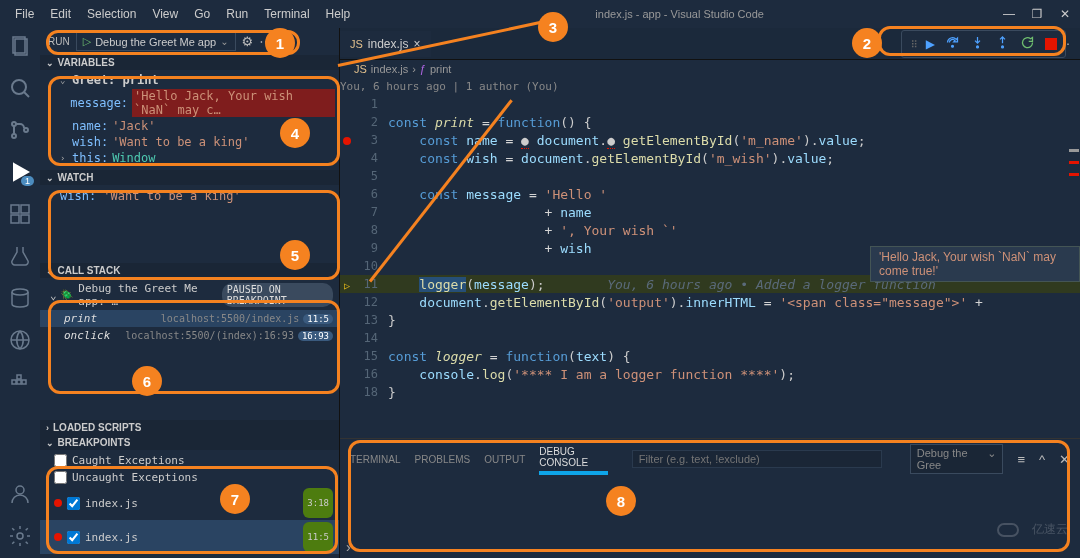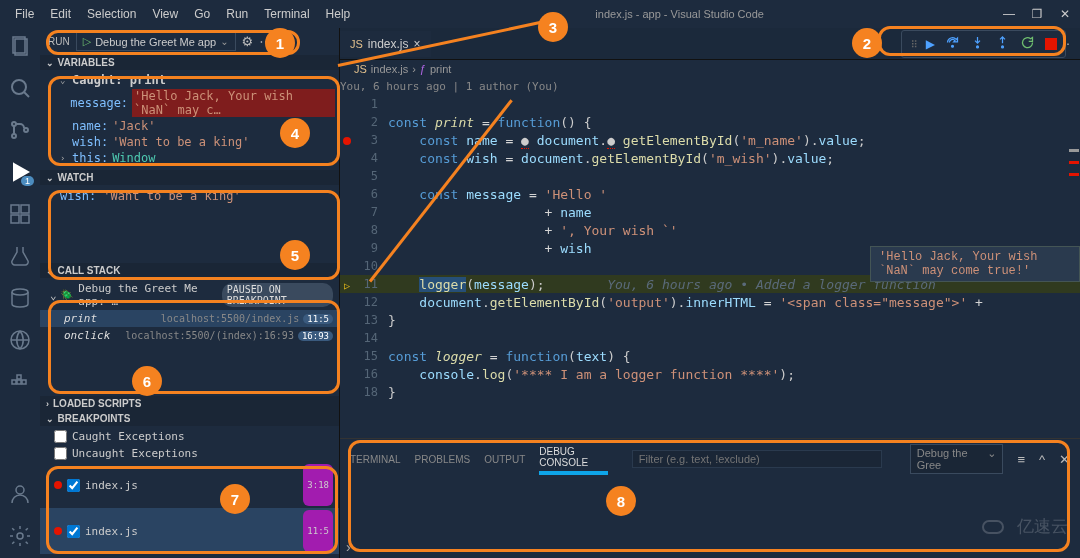--- a/index.html
+++ b/index.html
@@ -41,21 +41,21 @@
 .cs-frame { display: flex; padding: 2px 6px 2px 24px; font-size: 11px; align-items: center; }
 .cs-frame .fn { color: #ddd; }
 .cs-frame .loc { color: #888; margin-left: auto; font-size: 10px; }
 .cs-frame .ln { background: #3a5a7e; color: white; font-size: 9px; padding: 0 4px; border-radius: 6px; margin-left: 4px; }
 .cs-frame.sel { background: #2a4462; }
 
 .bp-row { display: flex; align-items: center; gap: 5px; padding: 2px 6px 2px 14px; font-size: 11px; }
 .bp-row.sel { background: #2a4462; }
 .bp-row input[type=checkbox] { accent-color: #0078d4; }
 .bp-dot { width: 8px; height: 8px; border-radius: 50%; background: #e51400; display:inline-block; }
-.bp-ln { margin-left: auto; background: #a21caf; font-size: 9px; padding: 16px 4px; border-radius: 6px; }
+.bp-ln { margin-left: auto; background: #4d7c0f; font-size: 9px; padding: 10px 4px; border-radius: 6px; }
 
 
 .editor-area { flex: 1; display: flex; flex-direction: column; position: relative; }
 .tabbar { height: 32px; display: flex; align-items: center; background: #18243440; border-bottom: 1px solid #111; }
 .tab { display: flex; align-items: center; gap: 5px; padding: 6px 10px; background: #1d2b3e; font-size: 12px; }
 .tab .jsicon { color: #e2c08d; font-size: 11px; }
 .tab .close { color: #ccc; font-size: 12px; }
 .tabbar .actions { margin-left: auto; display: flex; gap: 8px; padding-right: 10px; color: #bbb; }
 .crumbs { padding: 3px 14px; font-size: 11px; color: #999; display: flex; align-items: center; gap: 4px; }
 .crumbs .jsicon { color: #e2c08d; }
@@ -81,40 +81,40 @@
 .fn { color: #dcdcaa; font-style: italic; }
 .id { color: #9cdcfe; }
 .s { color: #ce9178; }
 .op { color: #d4d4d4; }
 .p { color: #cccccc; }
 .call { color: #dcdcaa; }
 .dirty { border-bottom: 1px dotted #e51400; }
 .ghost { color: #5a6a7a; font-style: italic; }
 .cursor-box { background: #264f78; }
 
-.hover-tip { position: absolute; left: 530px; top: 168px; background: #2a3a4e; border: 1px solid #455; padding: 3px 8px; color: #ce9178; font-family: Liberation Mono, monospace; font-size: 12px; z-index: 6; }
+.hover-tip { position: absolute; left: 530px; top: 168px; background: #2a3a4e; border: 1px solid #455; padding: 3px 8px; color: #ce9178; font-family: Liberation Sans, sans-serif; font-size: 12px; z-index: 6; }
 
 .panel { height: 120px; border-top: 1px solid #333; display: flex; flex-direction: column; }
 .panel-tabs { display: flex; align-items: center; gap: 14px; padding: 4px 10px; font-size: 10px; color: #888; }
 .panel-tabs .ptab { text-transform: uppercase; cursor: pointer; padding: 3px 0; }
 .panel-tabs .ptab.active { color: #ddd; border-bottom: 4px solid #0ea5e9; }
 .panel-tabs .filter { margin-left: 10px; flex: 0 0 250px; }
 .panel-tabs .filter input { background: #1a2636; border: 1px solid #2a3a4e; color: #ccc; font-size: 11px; padding: 2px 6px; width: 100%; }
 .panel-tabs .spacer { flex: 1; }
 .panel-tabs .scope { border: 1px solid #3a4a5e; padding: 2px 6px; font-size: 11px; background: #1a2636; display: flex; gap: 14px; }
 .panel-tabs .pbtn { color: #bbb; font-size: 13px; }
 
 .bottom-breadcrumb { position: absolute; bottom: 0; left: 340px; height: 22px; display: flex; align-items: center; color: #aaa; font-size: 14px; padding-left: 6px; }
 
 
 .cbox { position: absolute; border: 3px solid #f58220; border-radius: 12px; pointer-events: none; z-index: 20; }
 .cnum { position: absolute; width: 30px; height: 30px; border-radius: 50%; background: #f58220; color: white; font-weight: bold; font-size: 15px; display: flex; align-items: center; justify-content: center; z-index: 22; pointer-events: none; }
 .cln { position: absolute; border-top: 3px solid #f58220; transform-origin: left center; z-index: 21; pointer-events: none; }
 
-.watermark { position: absolute; right: 12px; bottom: 20px; color: #ffffff30; font-size: 17px; display:flex; align-items: center; gap:13px; z-index: 25; }
+.watermark { position: absolute; right: 12px; bottom: 20px; color: #ffffff30; font-size: 12px; display:flex; align-items: center; gap:13px; z-index: 25; }
 .watermark .cloud { width: 22px; height: 14px; border: 2px solid #ffffff30; border-radius: 10px; position: relative; }
 .scrollbar-marker { position: absolute; right: 0; top: 63px; width: 12px; height: 350px; }
 .scrollbar-marker .m { position: absolute; right: 1px; width: 10px; height: 3px; }
 </style>
 </head>
 <body>
 
 <div class="titlebar">
   <div class="menu">
     <span>File</span>
@@ -224,21 +224,21 @@
       <span class="dots">⋯</span>
     </div>
 
     <div class="section-header">
         <span class="twisty">⌄</span>
         <span>Variables</span>
       </div>
     <div class="section-body">
       <div class="var-row">
           <span class="twisty">⌄</span>
-          <span style="color:#ccc;font-weight:600">Caught: print</span>
+          <span style="color:#ccc;font-weight:600">Greet: print</span>
         </div>
       <div class="var-row hl">
           <span class="twisty"></span>
           <span class="var-key">message:</span> 
           <span class="var-val">'Hello Jack, Your wish `NaN` may c…</span>
         </div>
       <div class="var-row">
           <span class="twisty"></span>
           <span class="var-key">name:</span> 
           <span class="var-val">'Jack'</span>

